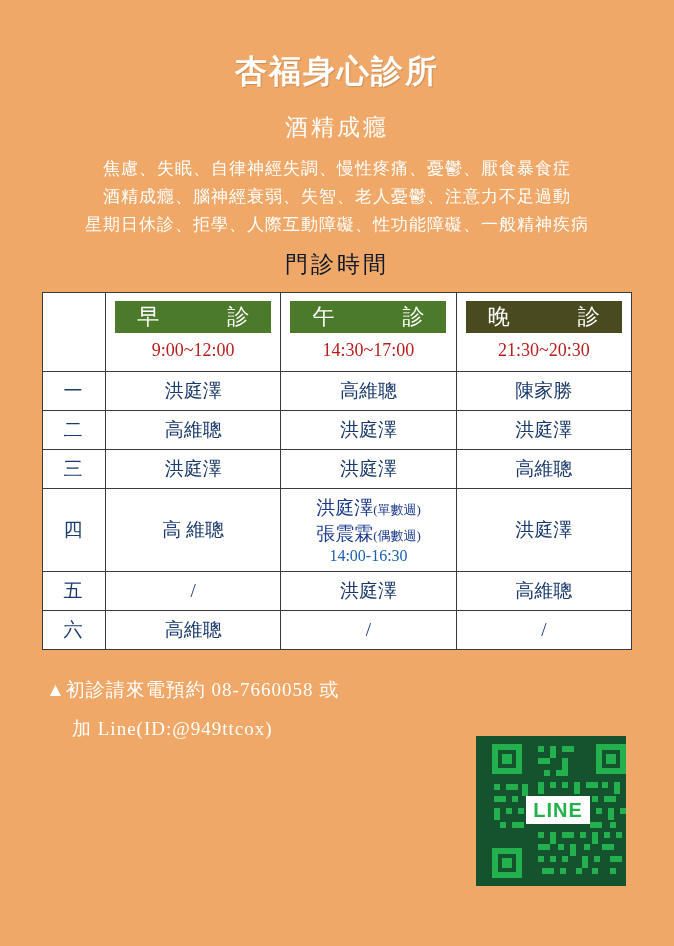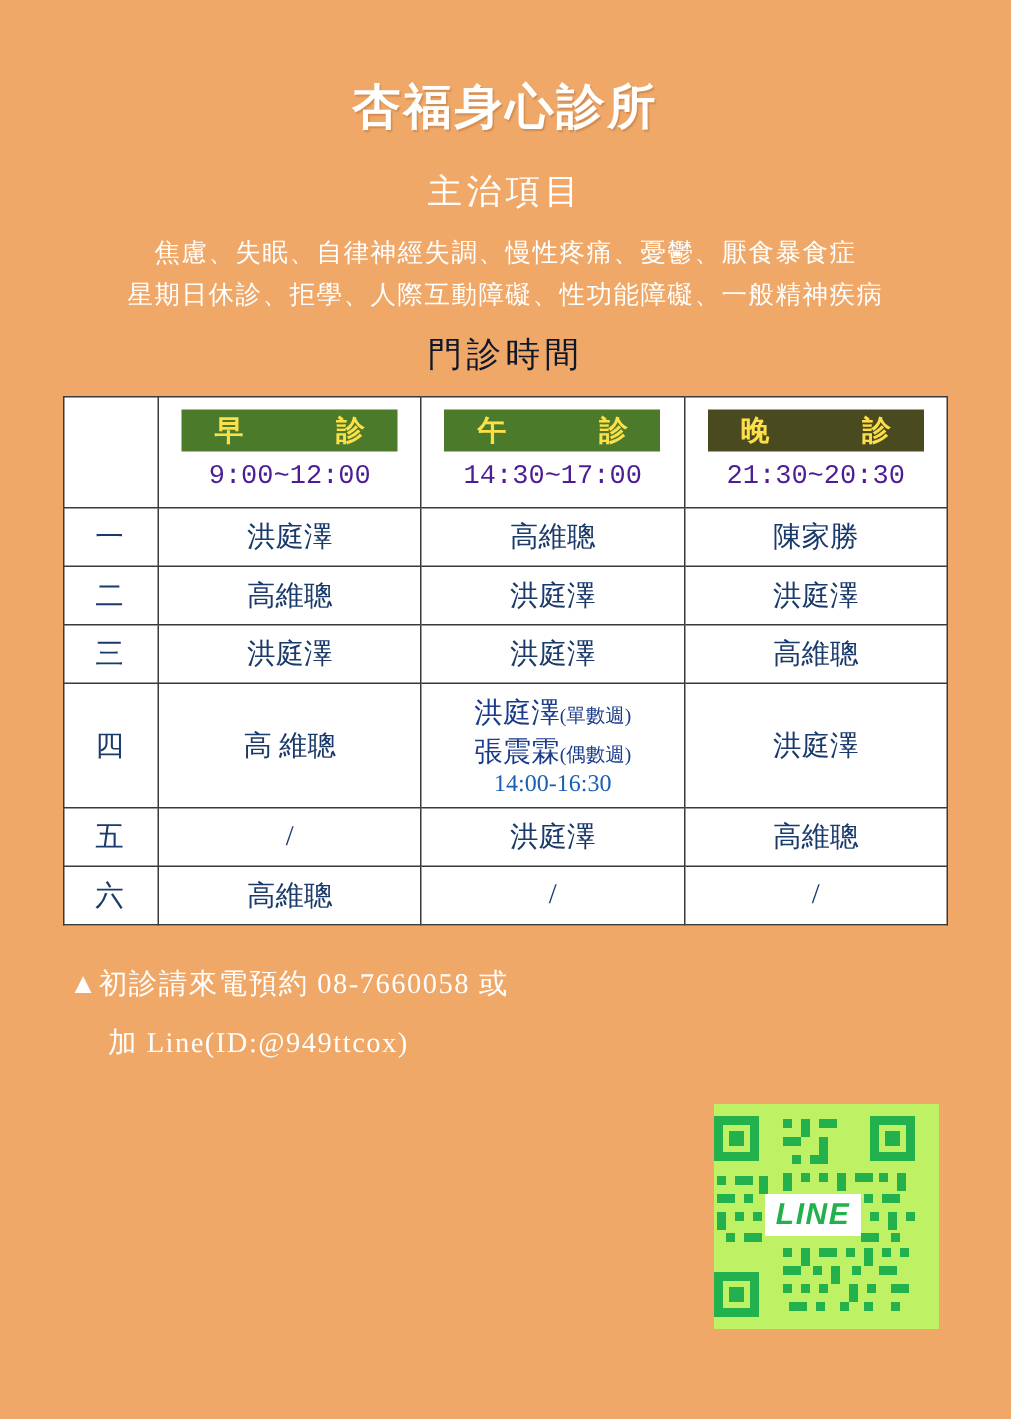--- a/index.html
+++ b/index.html
@@ -74,34 +74,34 @@
     font-size: 14px;
     color: #111;
     letter-spacing: 2px;
   }
   .hdr-cell {
     padding: 8px 2px 10px 2px !important;
   }
   .hdr-band {
     display: inline-block;
     padding: 1px 14px;
-    color: #fde047;
-    font-weight: bold;
-    font-size: 19px;
+    color: #ffffff;
+    font-weight: normal;
+    font-size: 22px;
     letter-spacing: 8px;
     text-indent: 8px;
   }
   .band-morning { background: #4a7a2a; }
   .band-noon { background: #4a7a2a; }
   .band-evening { background: #4a4a20; }
   .hdr-time {
     margin-top: 7px;
     font-size: 18px;
-    color: #4c1d95;
-    font-family: Liberation Mono, monospace;
+    color: #b91c1c;
+    font-family: Liberation Serif, serif;
   }
   .name-green { color: #2f7a34; }
   .name-blue { color: #1a3a8b; }
   .name-orange { color: #d2551a; }
   .slash { color: #222; font-size: 19px; }
   .note-sub { font-size: 13px; }
   .thu-time { color: #1a5fb4; font-size: 16px; }
   .notes {
     margin-top: 26px;
     padding-left: 46px;
@@ -114,25 +114,24 @@
     margin-bottom: 22px;
     letter-spacing: 1px;
   }
   .note-indent { padding-left: 26px; margin-top: -12px; }
   .qr-wrap {
     position: absolute;
     right: 48px;
     bottom: 60px;
     width: 150px;
     height: 150px;
-    background: #bef264;
+    background: #14532d;
     display: flex;
     align-items: center;
-    justify-content: flex-start;
-    font-style: italic;
+    justify-content: flex-end;
   }
   .qr {
     width: 134px;
     height: 134px;
     position: relative;
   }
   .qr-cell {
     position: absolute;
     background: #22b14c;
   }
@@ -167,24 +166,25 @@
     justify-content: center;
   }
 </style>
 </head>
 <body>
 
 <div class="page">
 
   <div class="clinic-title">杏福身心診所</div>
 
-  <div class="subtitle">主治項目</div>
+  <div class="subtitle">酒精成癮</div>
 
   <div class="spec-lines">
     <div class="spec-line">焦慮、失眠、自律神經失調、慢性疼痛、憂鬱、厭食暴食症</div>
+    <div class="spec-line">酒精成癮、腦神經衰弱、失智、老人憂鬱、注意力不足過動</div>
     <div class="spec-line">星期日休診、拒學、人際互動障礙、性功能障礙、一般精神疾病</div>
   </div>
 
   <div class="section-title">門診時間</div>
 
   <table class="schedule">
     <tbody>
         <tr>
       <td class="daycol"></td>
       <td class="hdr-cell">

